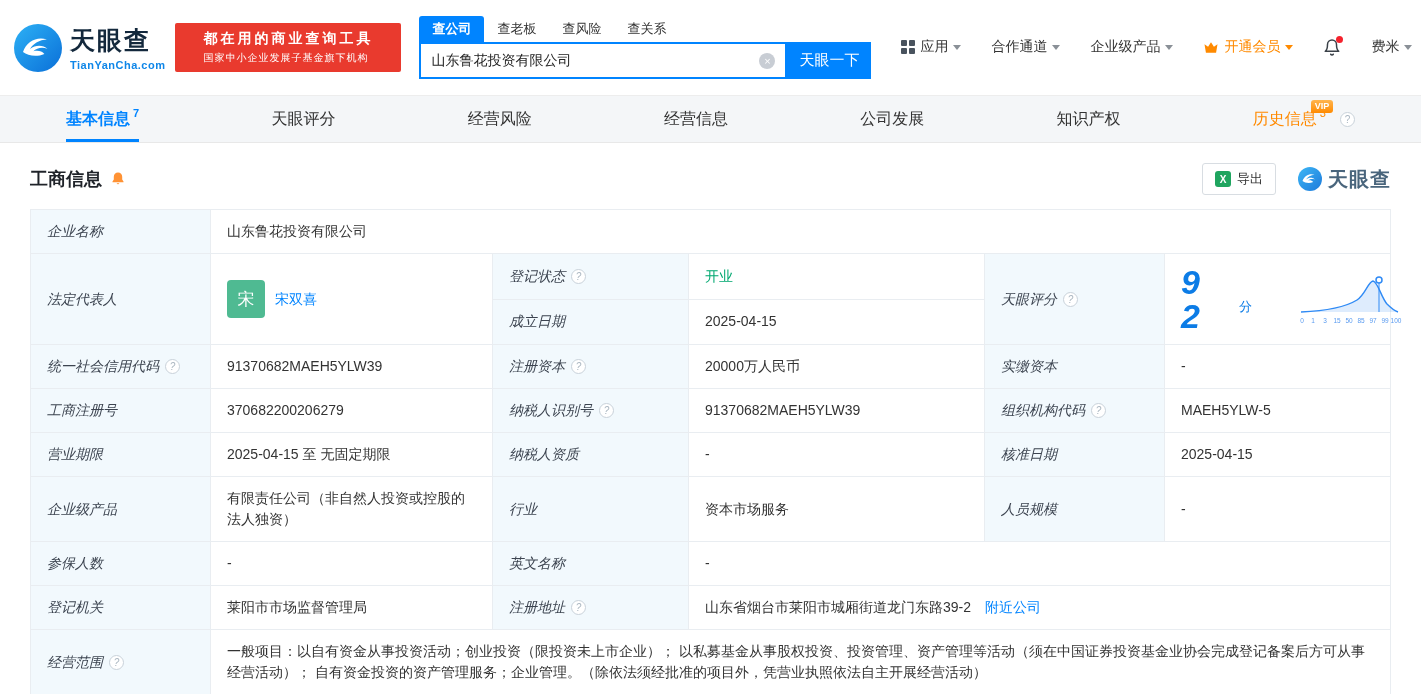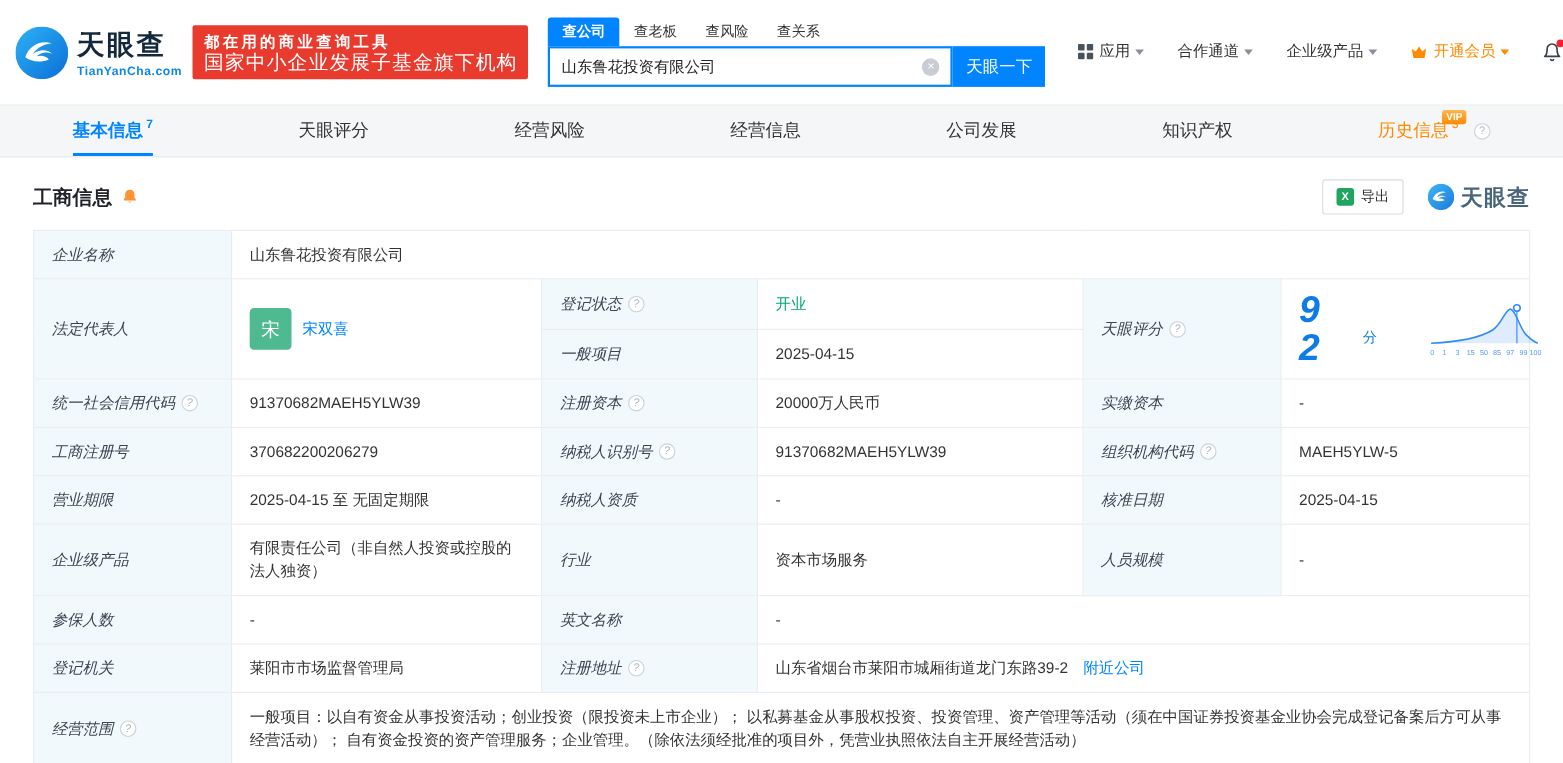--- a/index.html
+++ b/index.html
@@ -5,23 +5,23 @@
   * { box-sizing:border-box; margin:0; padding:0; }
   html,body { width:1421px; height:694px; overflow:hidden; background:#fff;
     font-family:"Liberation Sans","DejaVu Sans",sans-serif; color:#333; }
 
   
   .topbar { display:flex; align-items:center; height:95px; padding:0 16px 0 14px; background:#fff; }
   .logo { display:flex; align-items:center; cursor:pointer; flex:none; }
   .logo-text { margin-left:8px; }
   .brand-name { font-size:25px; font-weight:800; color:#13283c; letter-spacing:2px; }
   .brand-domain { font-size:11px; color:#0e86e8; font-weight:700; letter-spacing:.5px; margin-top:2px; }
-  .slogan { margin-left:10px; background:#e93a2e; color:#fff; padding:5px 10px; border-radius:2px; flex:none; }
+  .slogan { margin-left:10px; background:#e93a2e; color:#fff; padding:5px 28px; border-radius:2px; flex:none; }
   .slogan-l1 { font-size:14px; font-weight:700; letter-spacing:3px; line-height:20px; }
-  .slogan-l2 { font-size:18px; line-height:19px; letter-spacing:1px; }
+  .slogan-l2 { font-size:10px; line-height:19px; letter-spacing:1px; }
   .search-area { margin-left:18px; display:flex; flex-direction:column; flex:none; }
   .search-tabs { display:flex; }
   .search-tab { padding:4px 13px; font-size:13px; color:#333; cursor:pointer; border-radius:3px 3px 0 0; }
   .search-tab.active { background:#0084ff; color:#fff; font-weight:700; }
   .search-row { display:flex; }
   .search-box { width:368px; height:37px; border:2px solid #0084ff; display:flex; align-items:center; padding:0 10px; background:#fff; }
   .search-box input { border:0; outline:0; flex:1; font-size:14px; color:#222; background:transparent;
     font-family:"Liberation Sans","DejaVu Sans",sans-serif; }
   .clear-icon { width:16px; height:16px; border-radius:50%; background:#c8cdd4; color:#fff; font-size:11px;
     line-height:16px; text-align:center; cursor:pointer; flex:none; }
@@ -290,21 +290,21 @@
           <text x="87" y="51" text-anchor="middle">99</text>
           <text x="98" y="51" text-anchor="middle">100</text>
         </svg>
       </div>
     </td>
   </tr>
 
   <tr>
     <td class="lbl">
       <span class="lbl-inner">
-            <span>一般项目</span>
+            <span>成立日期</span>
           </span>
     </td>
     <td>2025-04-15</td>
   </tr>
 
   <tr>
     <td class="lbl">
       <span class="lbl-inner">
         <span>统一社会信用代码</span>
         <span class="q">?</span>

